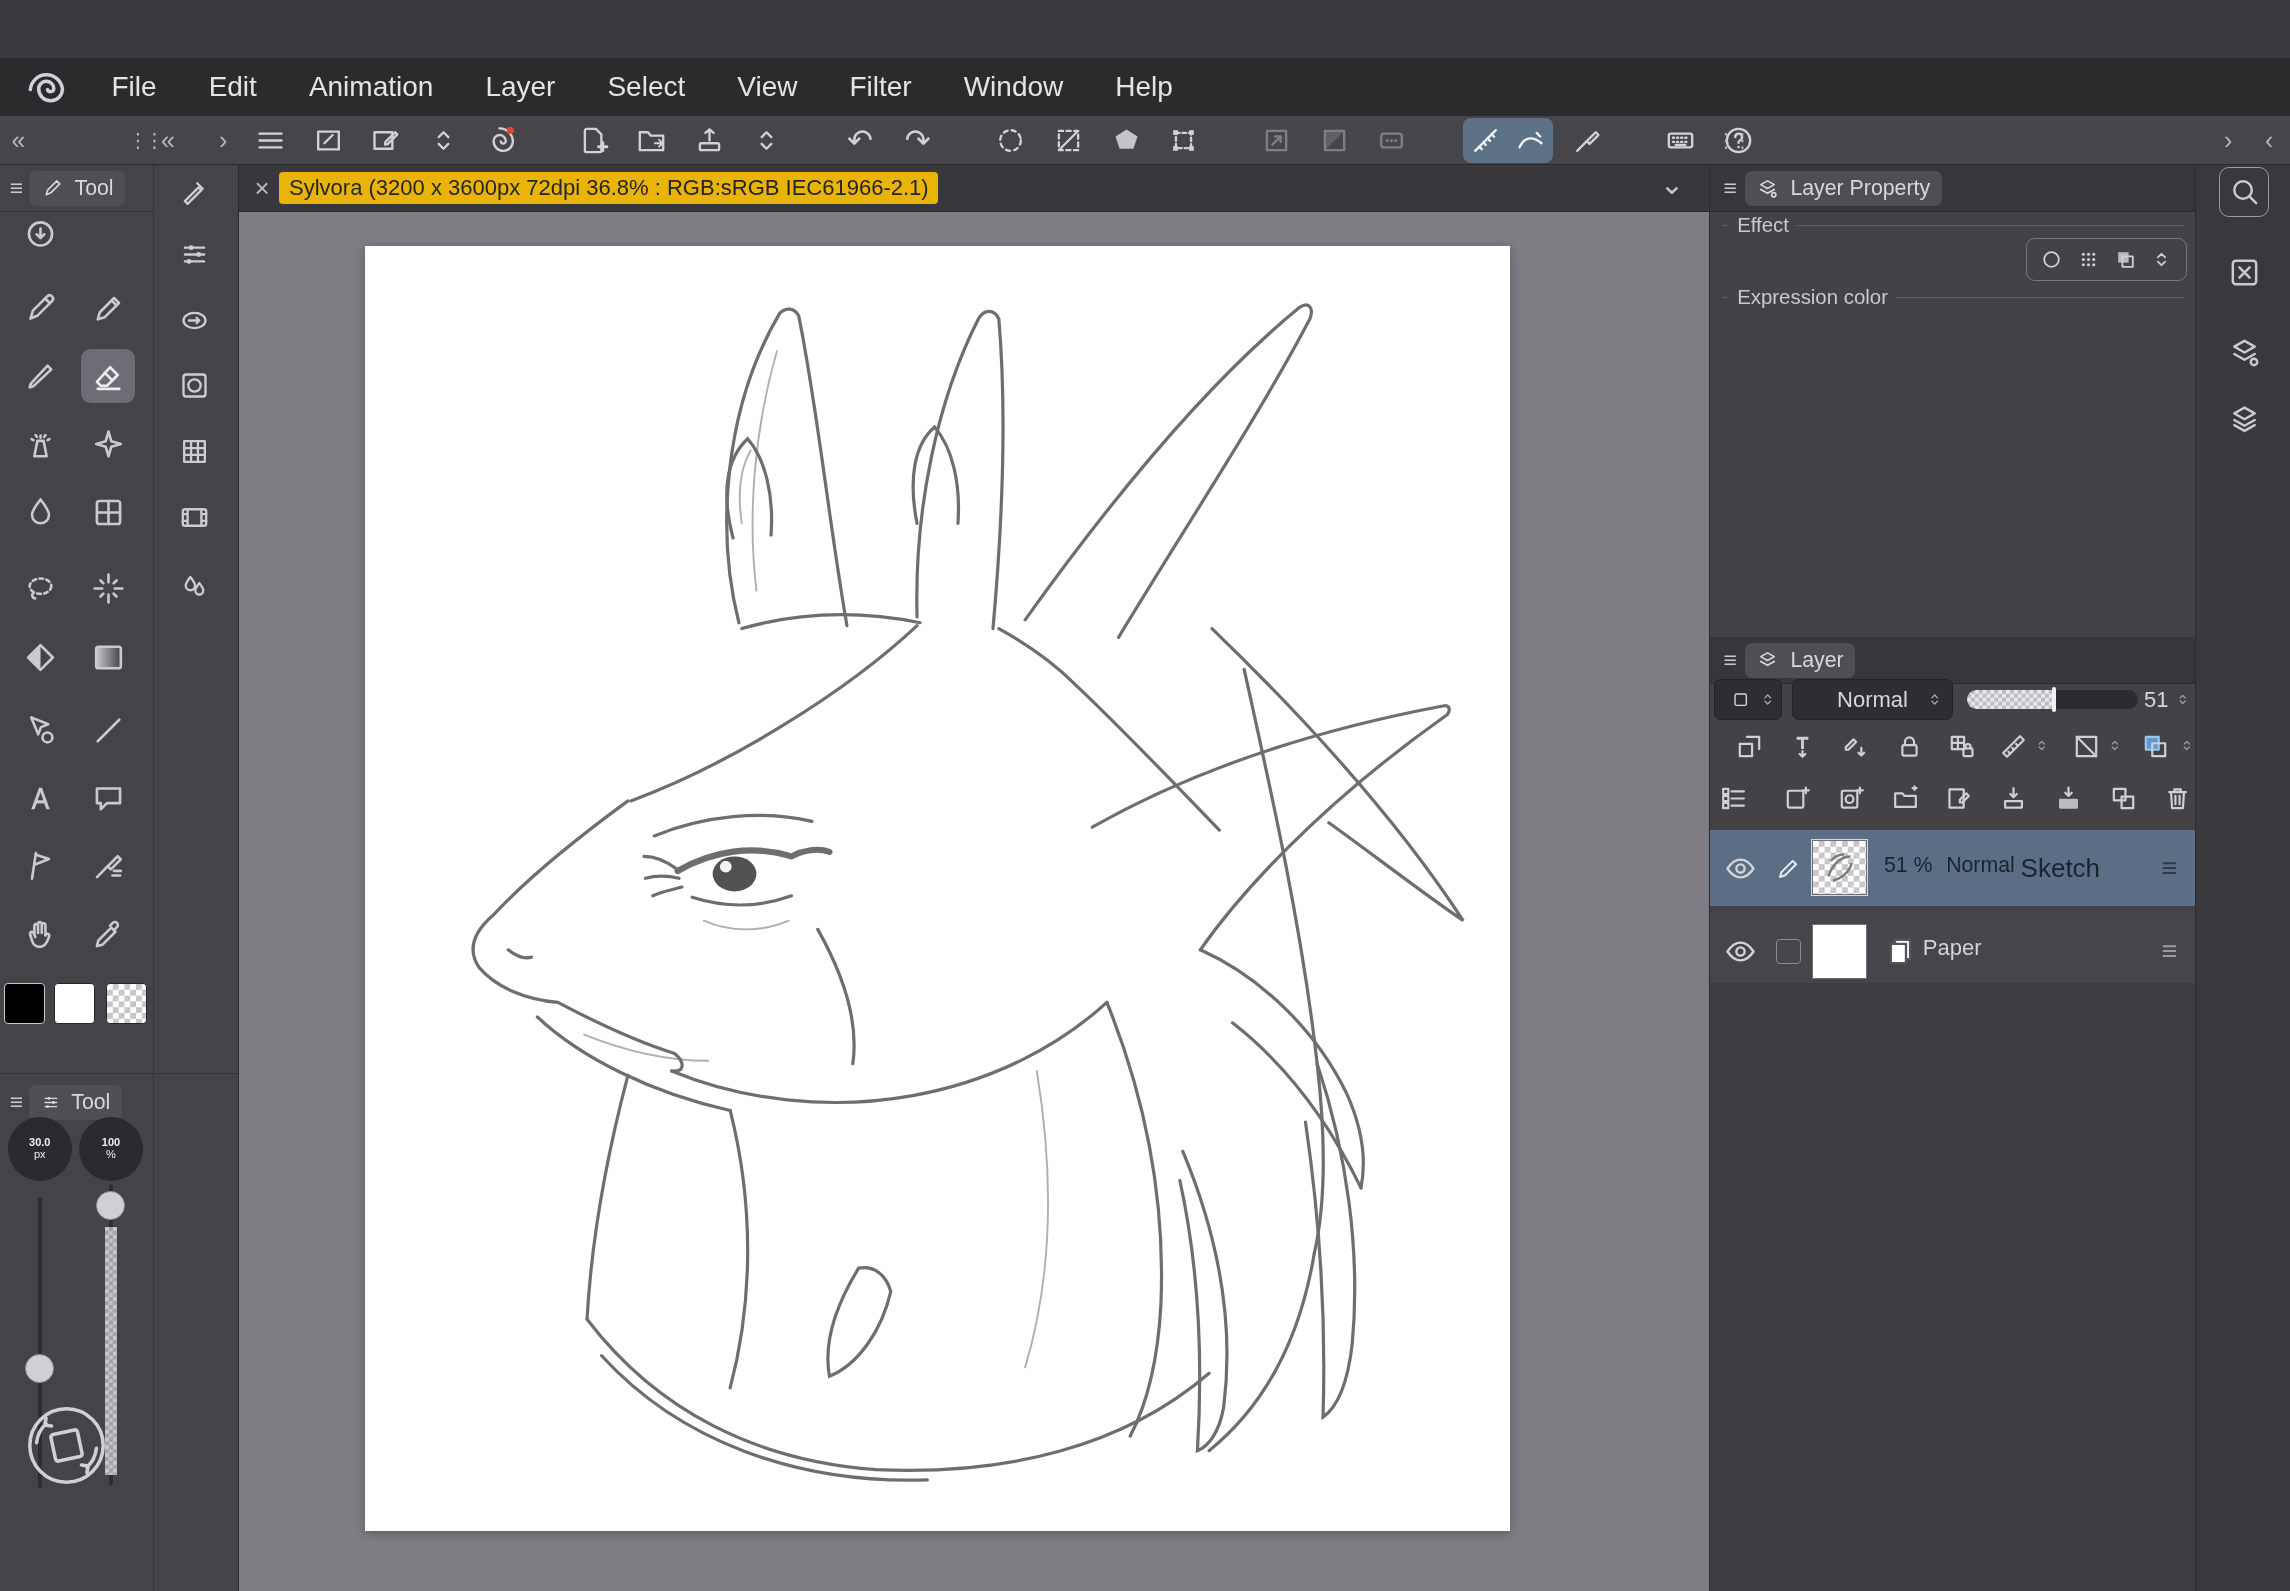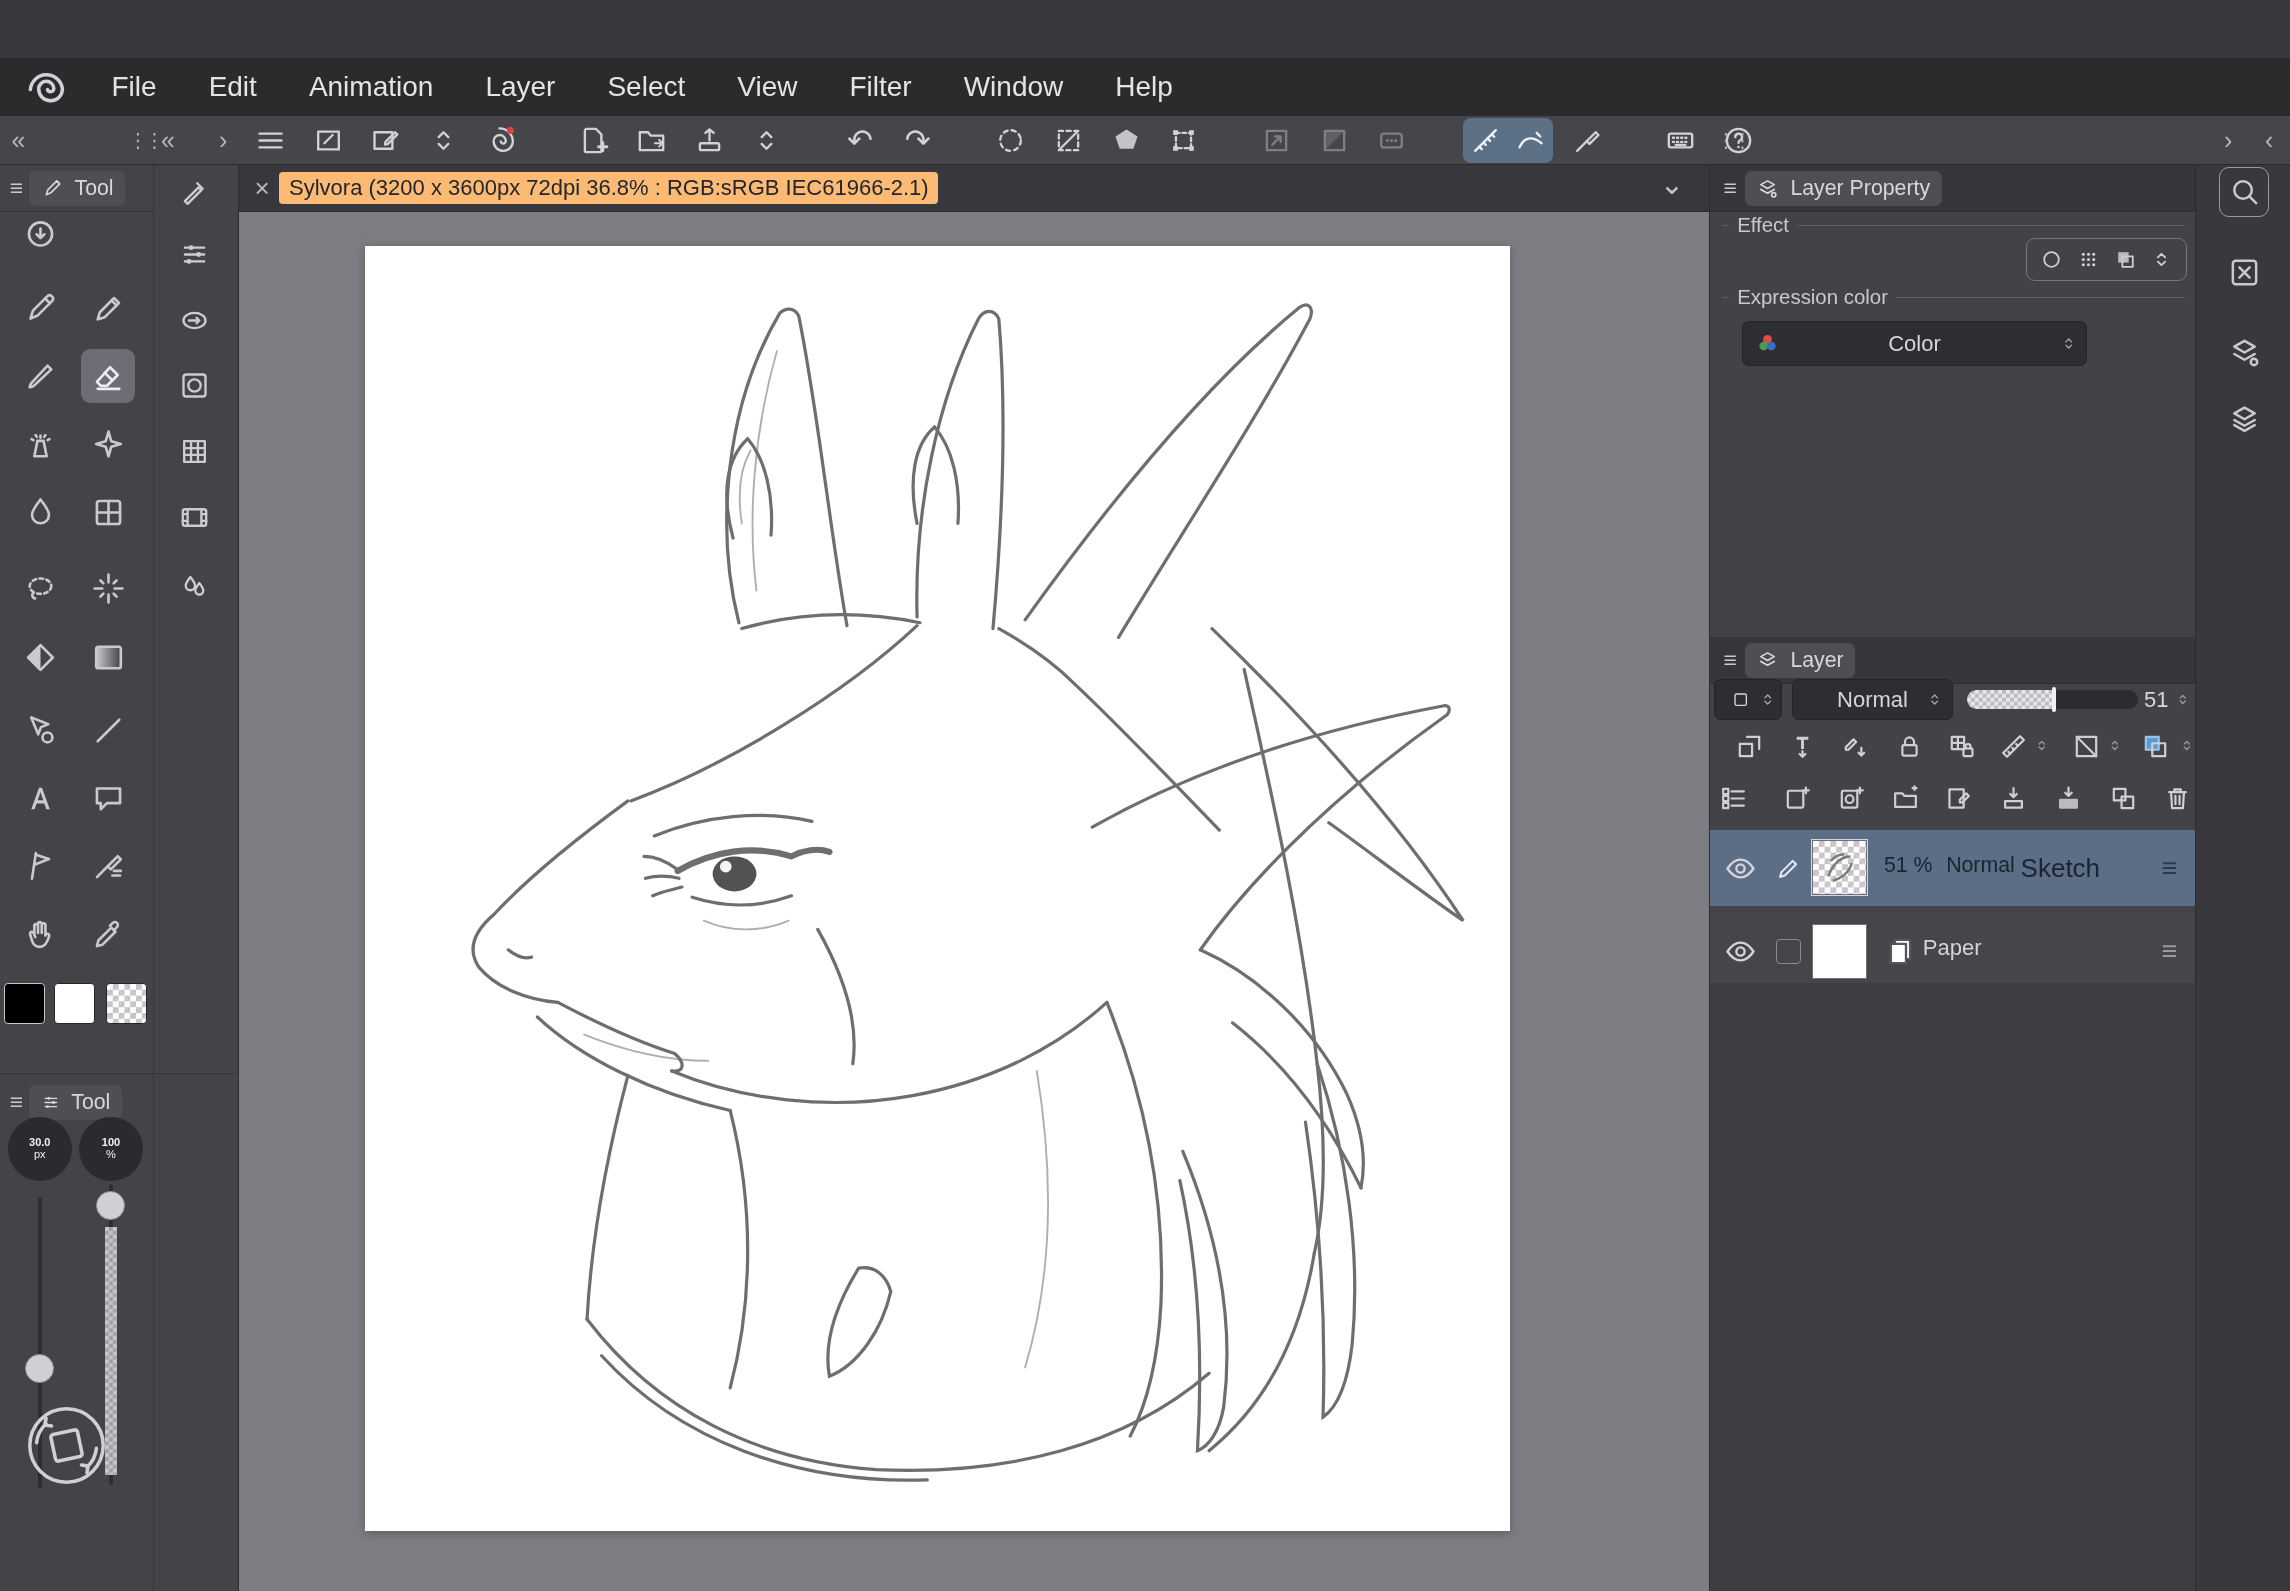--- a/index.html
+++ b/index.html
@@ -52,21 +52,21 @@
   .hdiv{position:absolute;left:0;top:908px;width:100%;height:1px;background:#36363a}
   .knobcircle{position:absolute;width:64px;height:64px;border-radius:50%;background:#2b2b2f;color:#f0f0f2;display:flex;flex-direction:column;align-items:center;justify-content:center;font-size:11px;line-height:1.05}
   .vtrack{position:absolute;width:3.9px;background:#2e2e31;border-radius:1.9px}
   .vknob{position:absolute;width:29px;height:29px;border-radius:50%;background:#cfcfd4;border:1.9px solid #8e8e95}
   .vstrip{position:absolute;width:11.6px}
   .rotbtn{position:absolute;color:#cfcfd4}
 
   
   .tabbar{position:absolute;left:239px;top:165px;width:1470px;height:47px;background:#38383c;border-bottom:1px solid #2b2b2f;display:flex;align-items:center;padding-left:15.5px}
   .tabbar .close{color:#b6b6bc;font-size:26px;margin-right:9.7px}
-  .dtitle{background:#fdba74;color:#22262e;border-radius:3.9px;font-size:22px;padding:2.9px 9.7px;white-space:nowrap}
+  .dtitle{background:#eab308;color:#22262e;border-radius:3.9px;font-size:22px;padding:2.9px 9.7px;white-space:nowrap}
   .tab-ovf{position:absolute;right:25px;color:#c2c2c8;font-size:29px;top:1.9px}
   .canvas-area{position:absolute;left:239px;top:212px;width:1470px;height:1380px;background:#7d7d83}
   .canvas{position:absolute;left:126px;top:34px;width:1145px;height:1285px;background:#fff;box-shadow:0 1.9px 9.7px rgba(0,0,0,.28)}
   .sk path,.sk ellipse,.sk circle{stroke:#6e6e6e;stroke-width:2.2;fill:none;stroke-linecap:round}
   .sk .thick{stroke-width:4.2}
   .sk .lt{stroke-width:1.3;opacity:.55}
   .sk .fillpupil{fill:#525252;stroke:none}
   .sk .fillhl{fill:#f4f4f4;stroke:none}
 
   
@@ -592,31 +592,20 @@
       <svg class="ic" viewBox="0 0 24 24">
           <path d="M8.5 10L12 6.5 15.5 10M8.5 14l3.5 3.5L15.5 14"></path>
         </svg>
     </div>
 
     <div class="grouplabel" style="top:121px">
       <span class="dash"></span>
         <span>Expression color</span>
         <span class="rule"></span>
     </div>
-    <div class="dd" style="left:32px;top:156px;width:345px;height:45px">
-      <svg class="ic lead" viewBox="0 0 24 24" style="stroke:none">
-          <circle cx="12" cy="8" r="4.2" fill="#d94f43"></circle>
-          <circle cx="8.4" cy="14.4" r="4.2" fill="#4ba257" opacity=".95"></circle>
-          <circle cx="15.6" cy="14.4" r="4.2" fill="#3f6fd1" opacity=".95"></circle>
-        </svg>
-      <span>Color</span>
-      <svg class="ic chev" viewBox="0 0 24 24">
-          <path d="M8.5 10L12 6.5 15.5 10M8.5 14l3.5 3.5L15.5 14"></path>
-        </svg>
-    </div>
 
     <div class="rhead" style="top:472px">
       <span class="hmb" style="color:#c9c9ce;font-size:23px">≡</span>
       <span class="chip">
         <svg class="ic" viewBox="0 0 24 24">
             <path d="M12 4l7 4-7 4-7-4z"></path>
             <path d="M5 13l7 4 7-4"></path>
           </svg>
         <span>Layer</span>
       </span>

